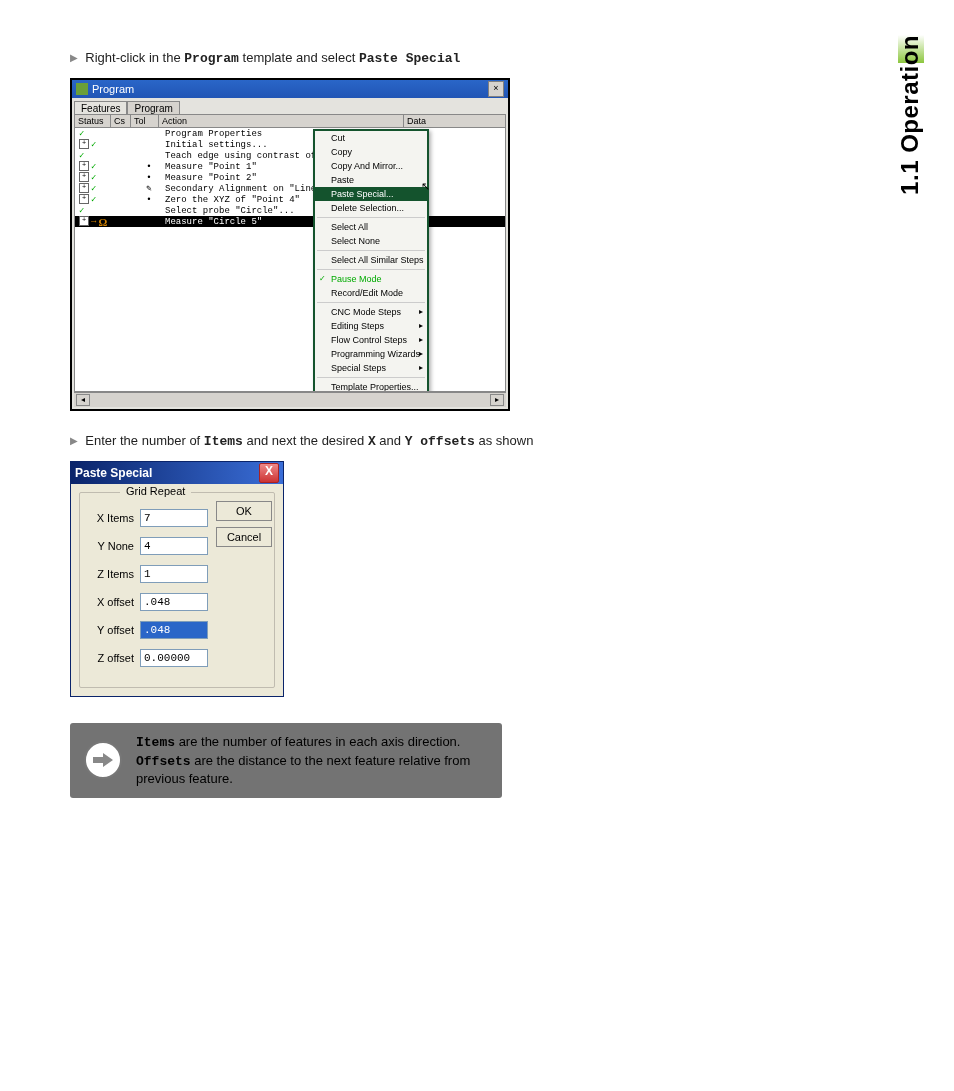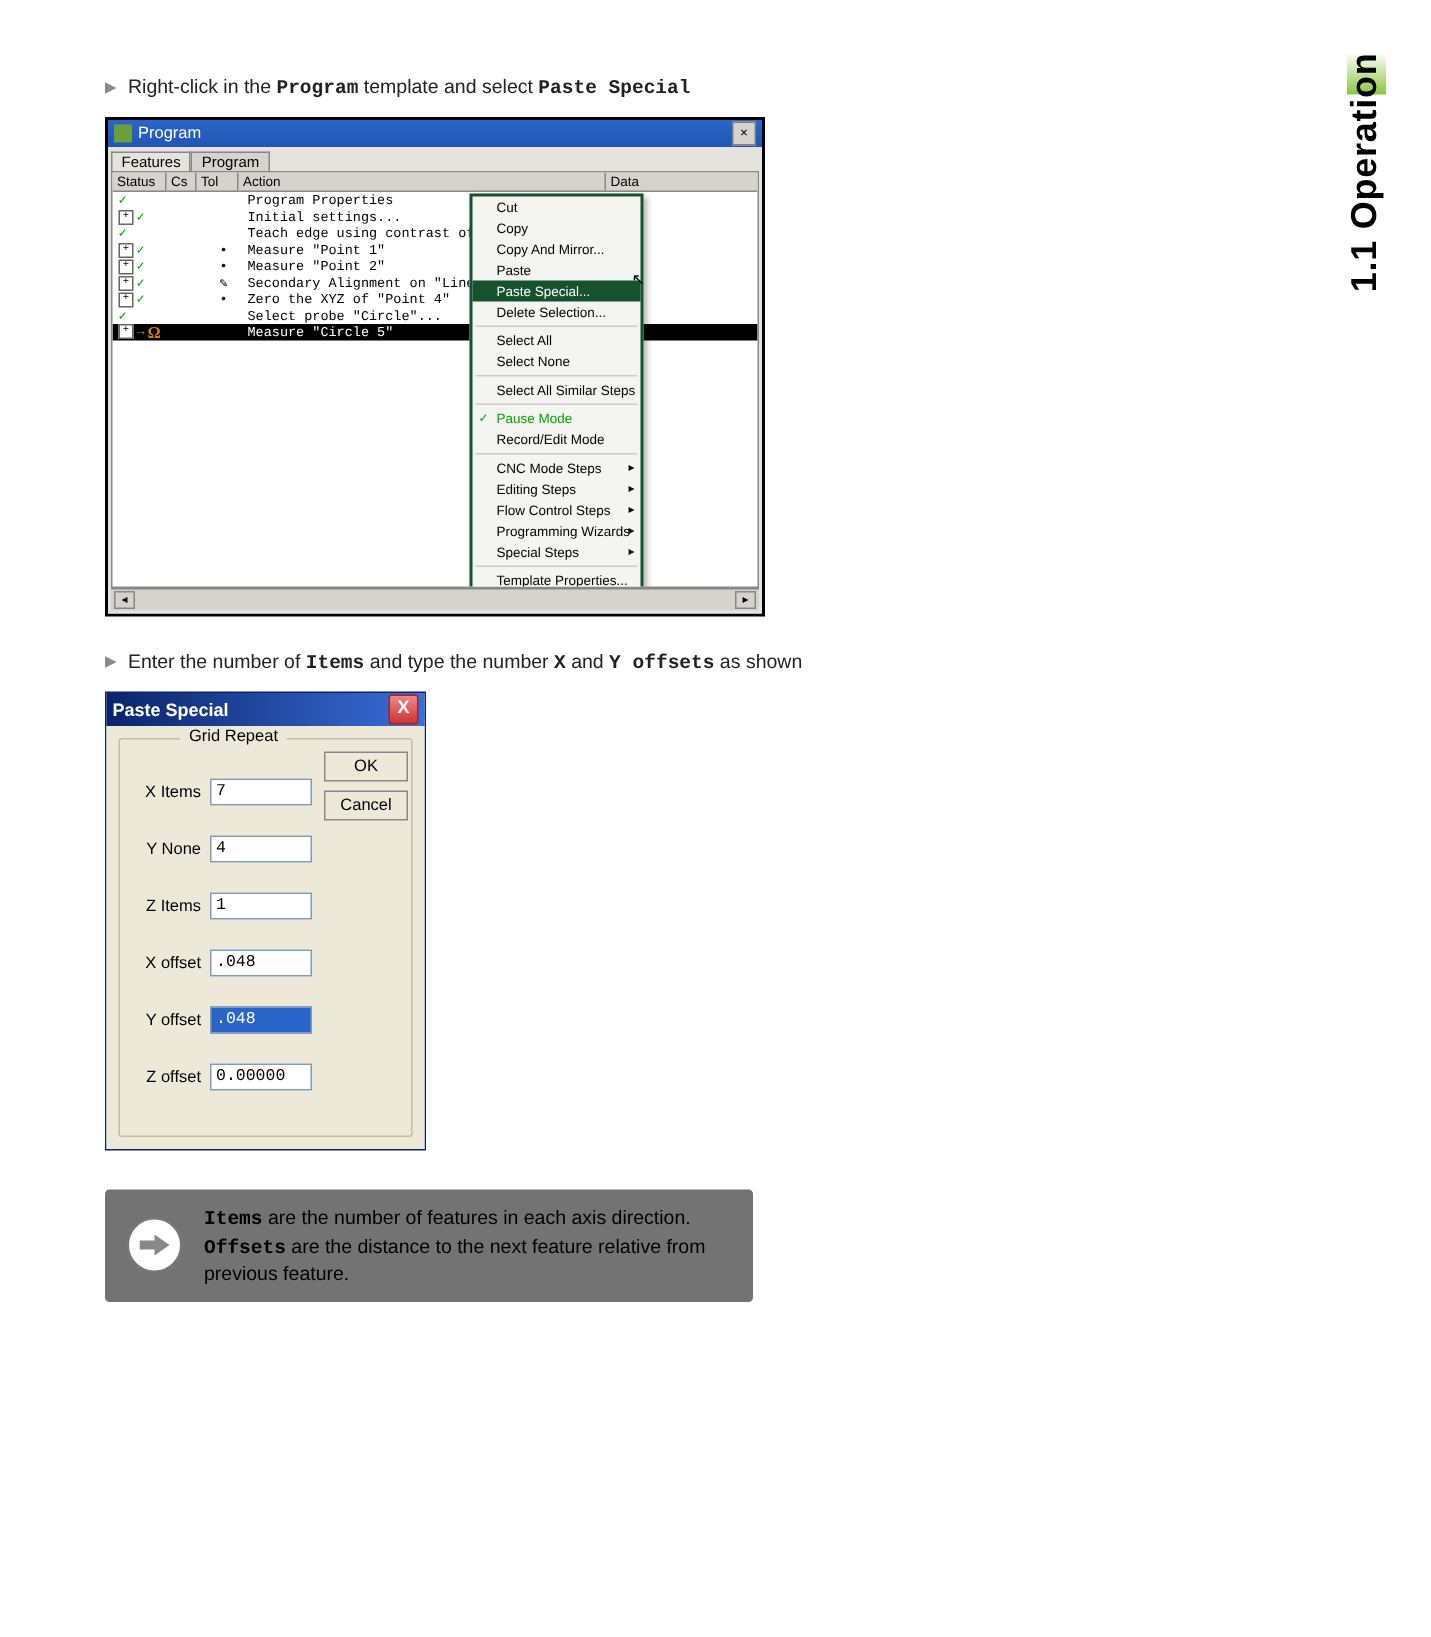--- a/index.html
+++ b/index.html
@@ -198,21 +198,21 @@
     border:1px solid #c0bcb0;
     border-radius:2px;
     padding: 6px 8px 10px 8px;
     position:relative;
   }
   .group .legend{
     position:absolute;top:-8px;left:40px;background:#ece9d8;padding:0 6px;font-size:11px;
   }
   .form-wrap{display:flex;gap:8px}
   .fields{flex:1}
-  .frow{display:flex;align-items:center;margin:20px 0;gap:6px}
+  .frow{display:flex;align-items:center;margin:10px 0;gap:6px}
   .frow label{width:46px;text-align:right;font-size:11px}
   .frow input{
     width:60px;height:16px;
     border:1px solid #7f9db9;
     font-family:"Courier New",monospace;font-size:11px;
     padding:0 3px;text-align:left;background:#fff;
   }
   .frow input.sel{background:#2a66c8;color:#fff}
   .btns{display:flex;flex-direction:column;gap:6px;margin-top:2px}
   .btns button{
@@ -395,21 +395,21 @@
       </div>
       <div class="scroll-h">
         <span>◂</span>
         <span>▸</span>
       </div>
     </div>
   </div>
 
   <p class="instr">
     <span class="tri">▶</span>
-    <span>Enter the number of </span><span class="mono">Items</span><span> and type the number </span><span class="mono">X</span><span> and </span><span class="mono">Y offsets</span><span> as shown</span>
+    <span>Enter the number of </span><span class="mono">Items</span><span> and next the desired </span><span class="mono">X</span><span> and </span><span class="mono">Y offsets</span><span> as shown</span>
   </p>
 
   <div class="dlg">
     <div class="dlg-titlebar">
       <span class="title">Paste Special</span>
       <span class="xbtn">X</span>
     </div>
     <div class="dlg-body">
       <div class="group">
         <div class="legend">Grid Repeat</div>

